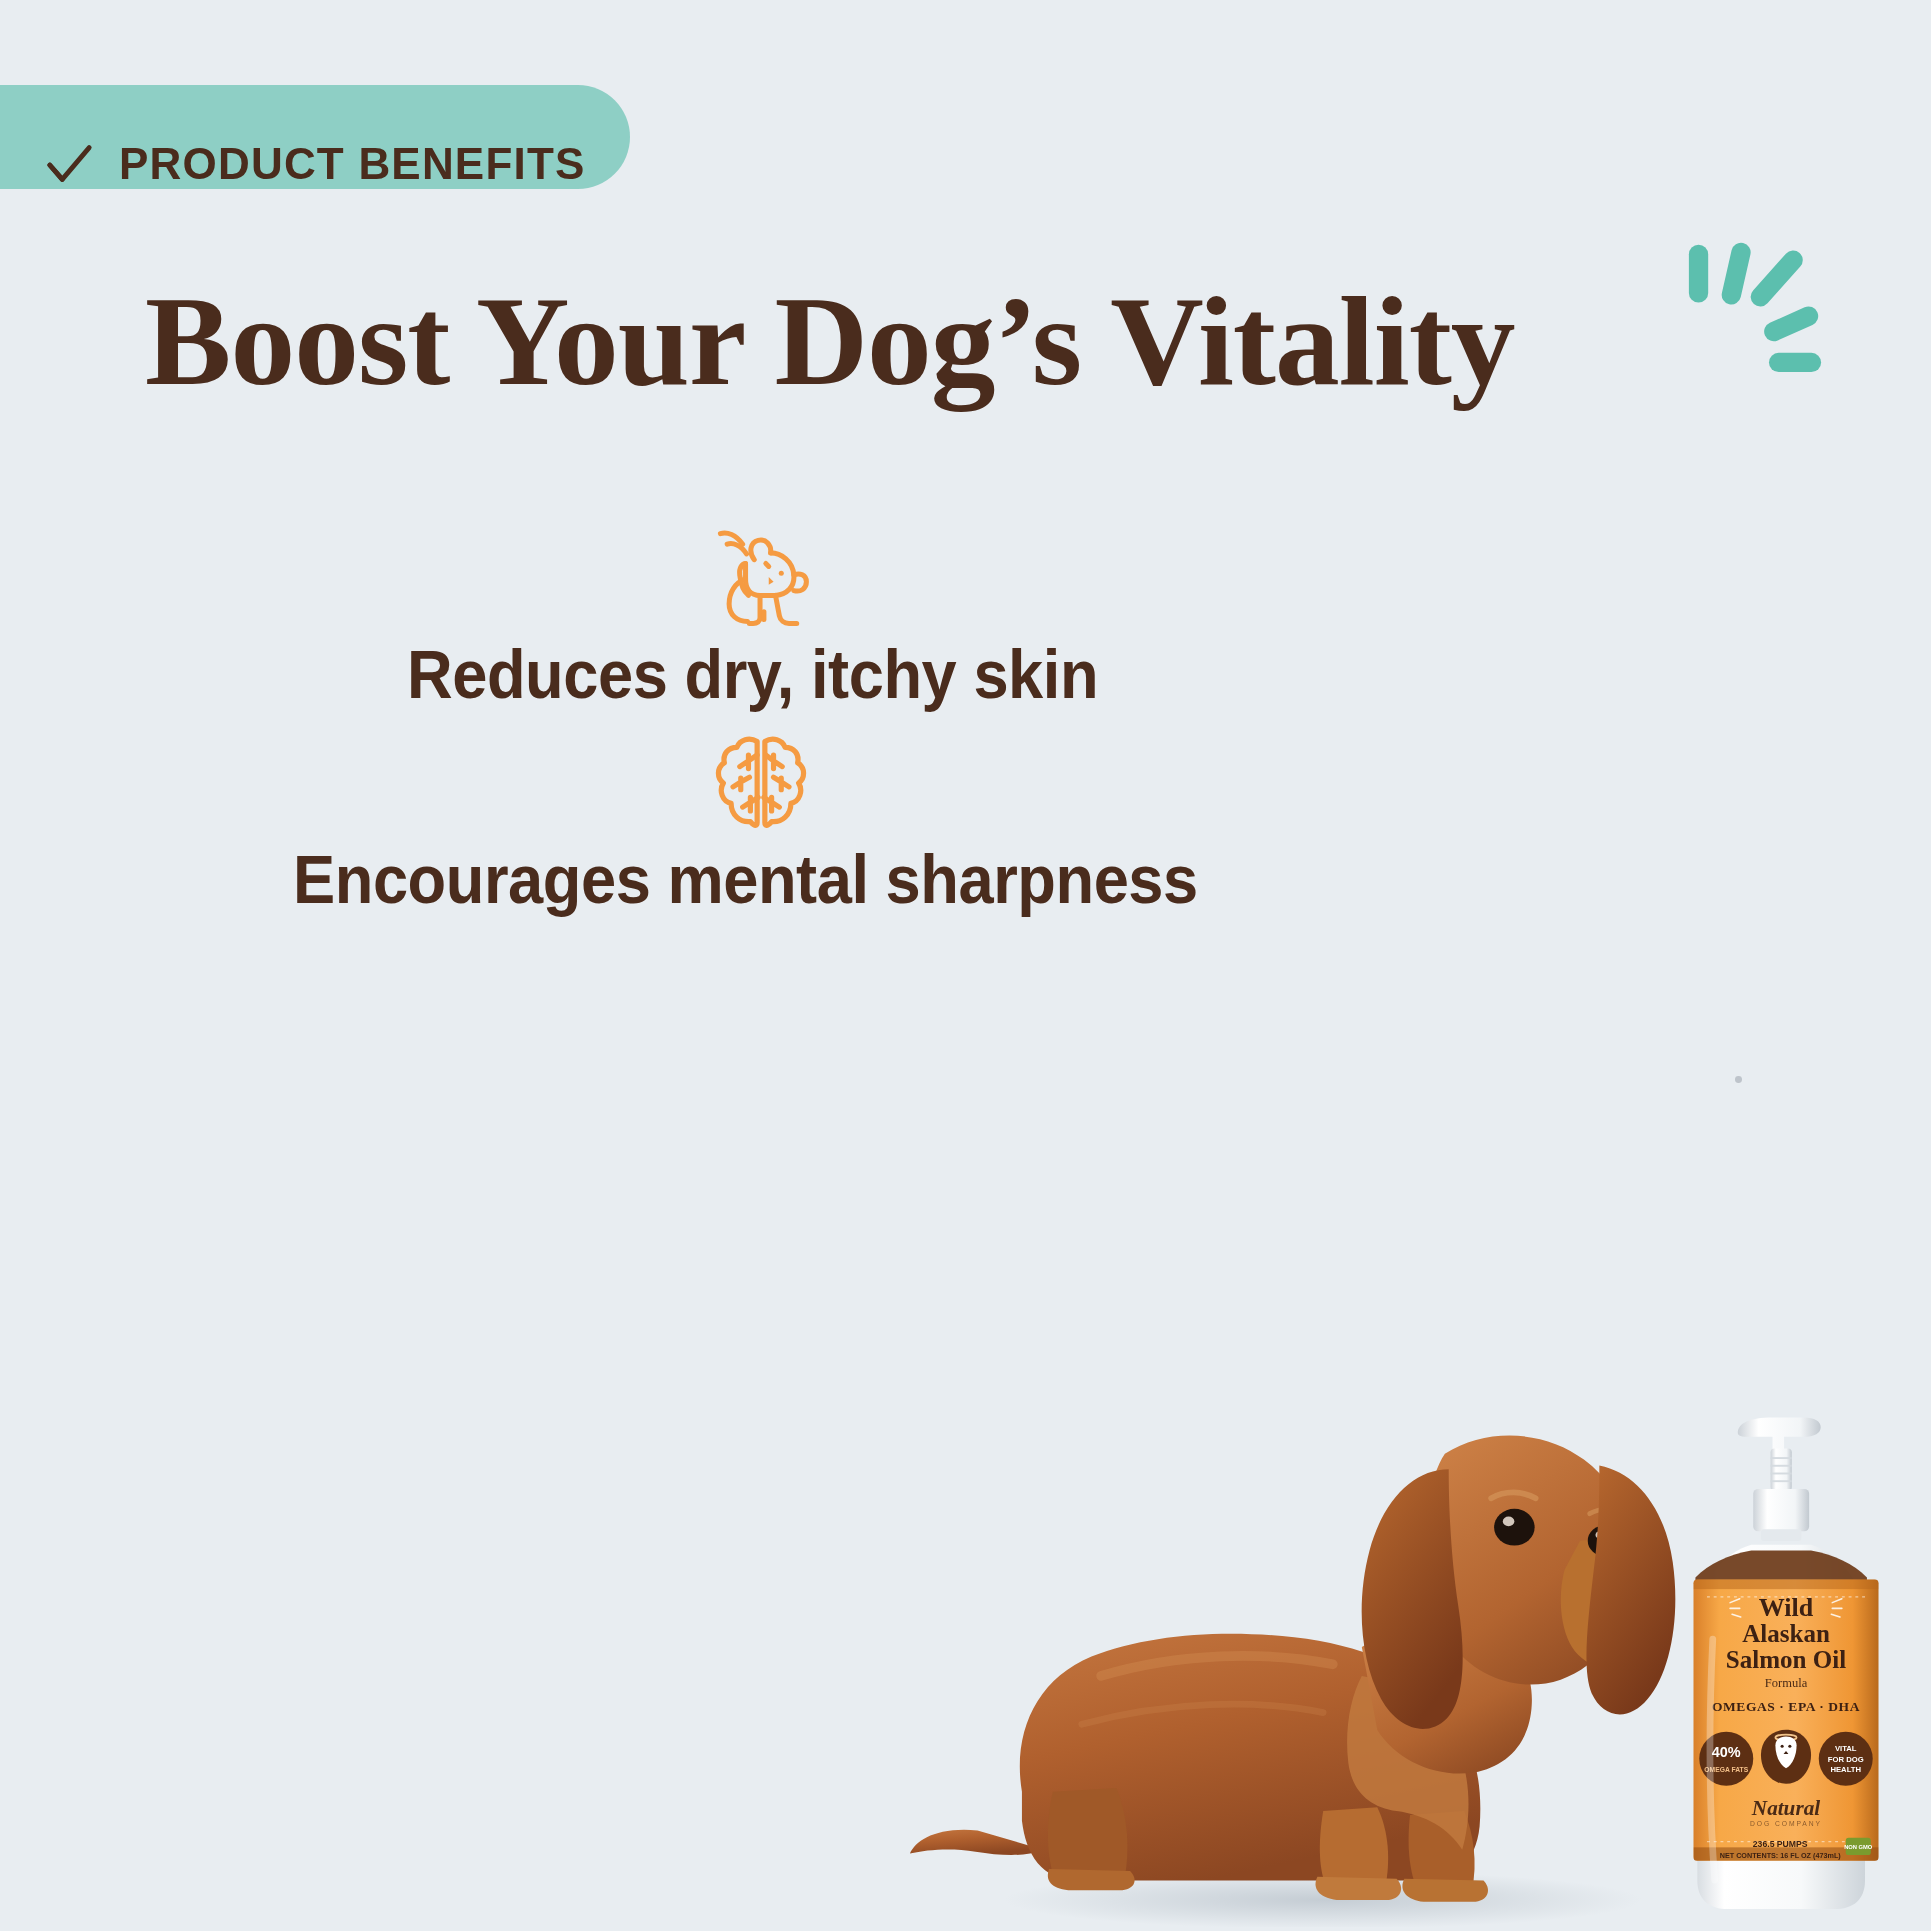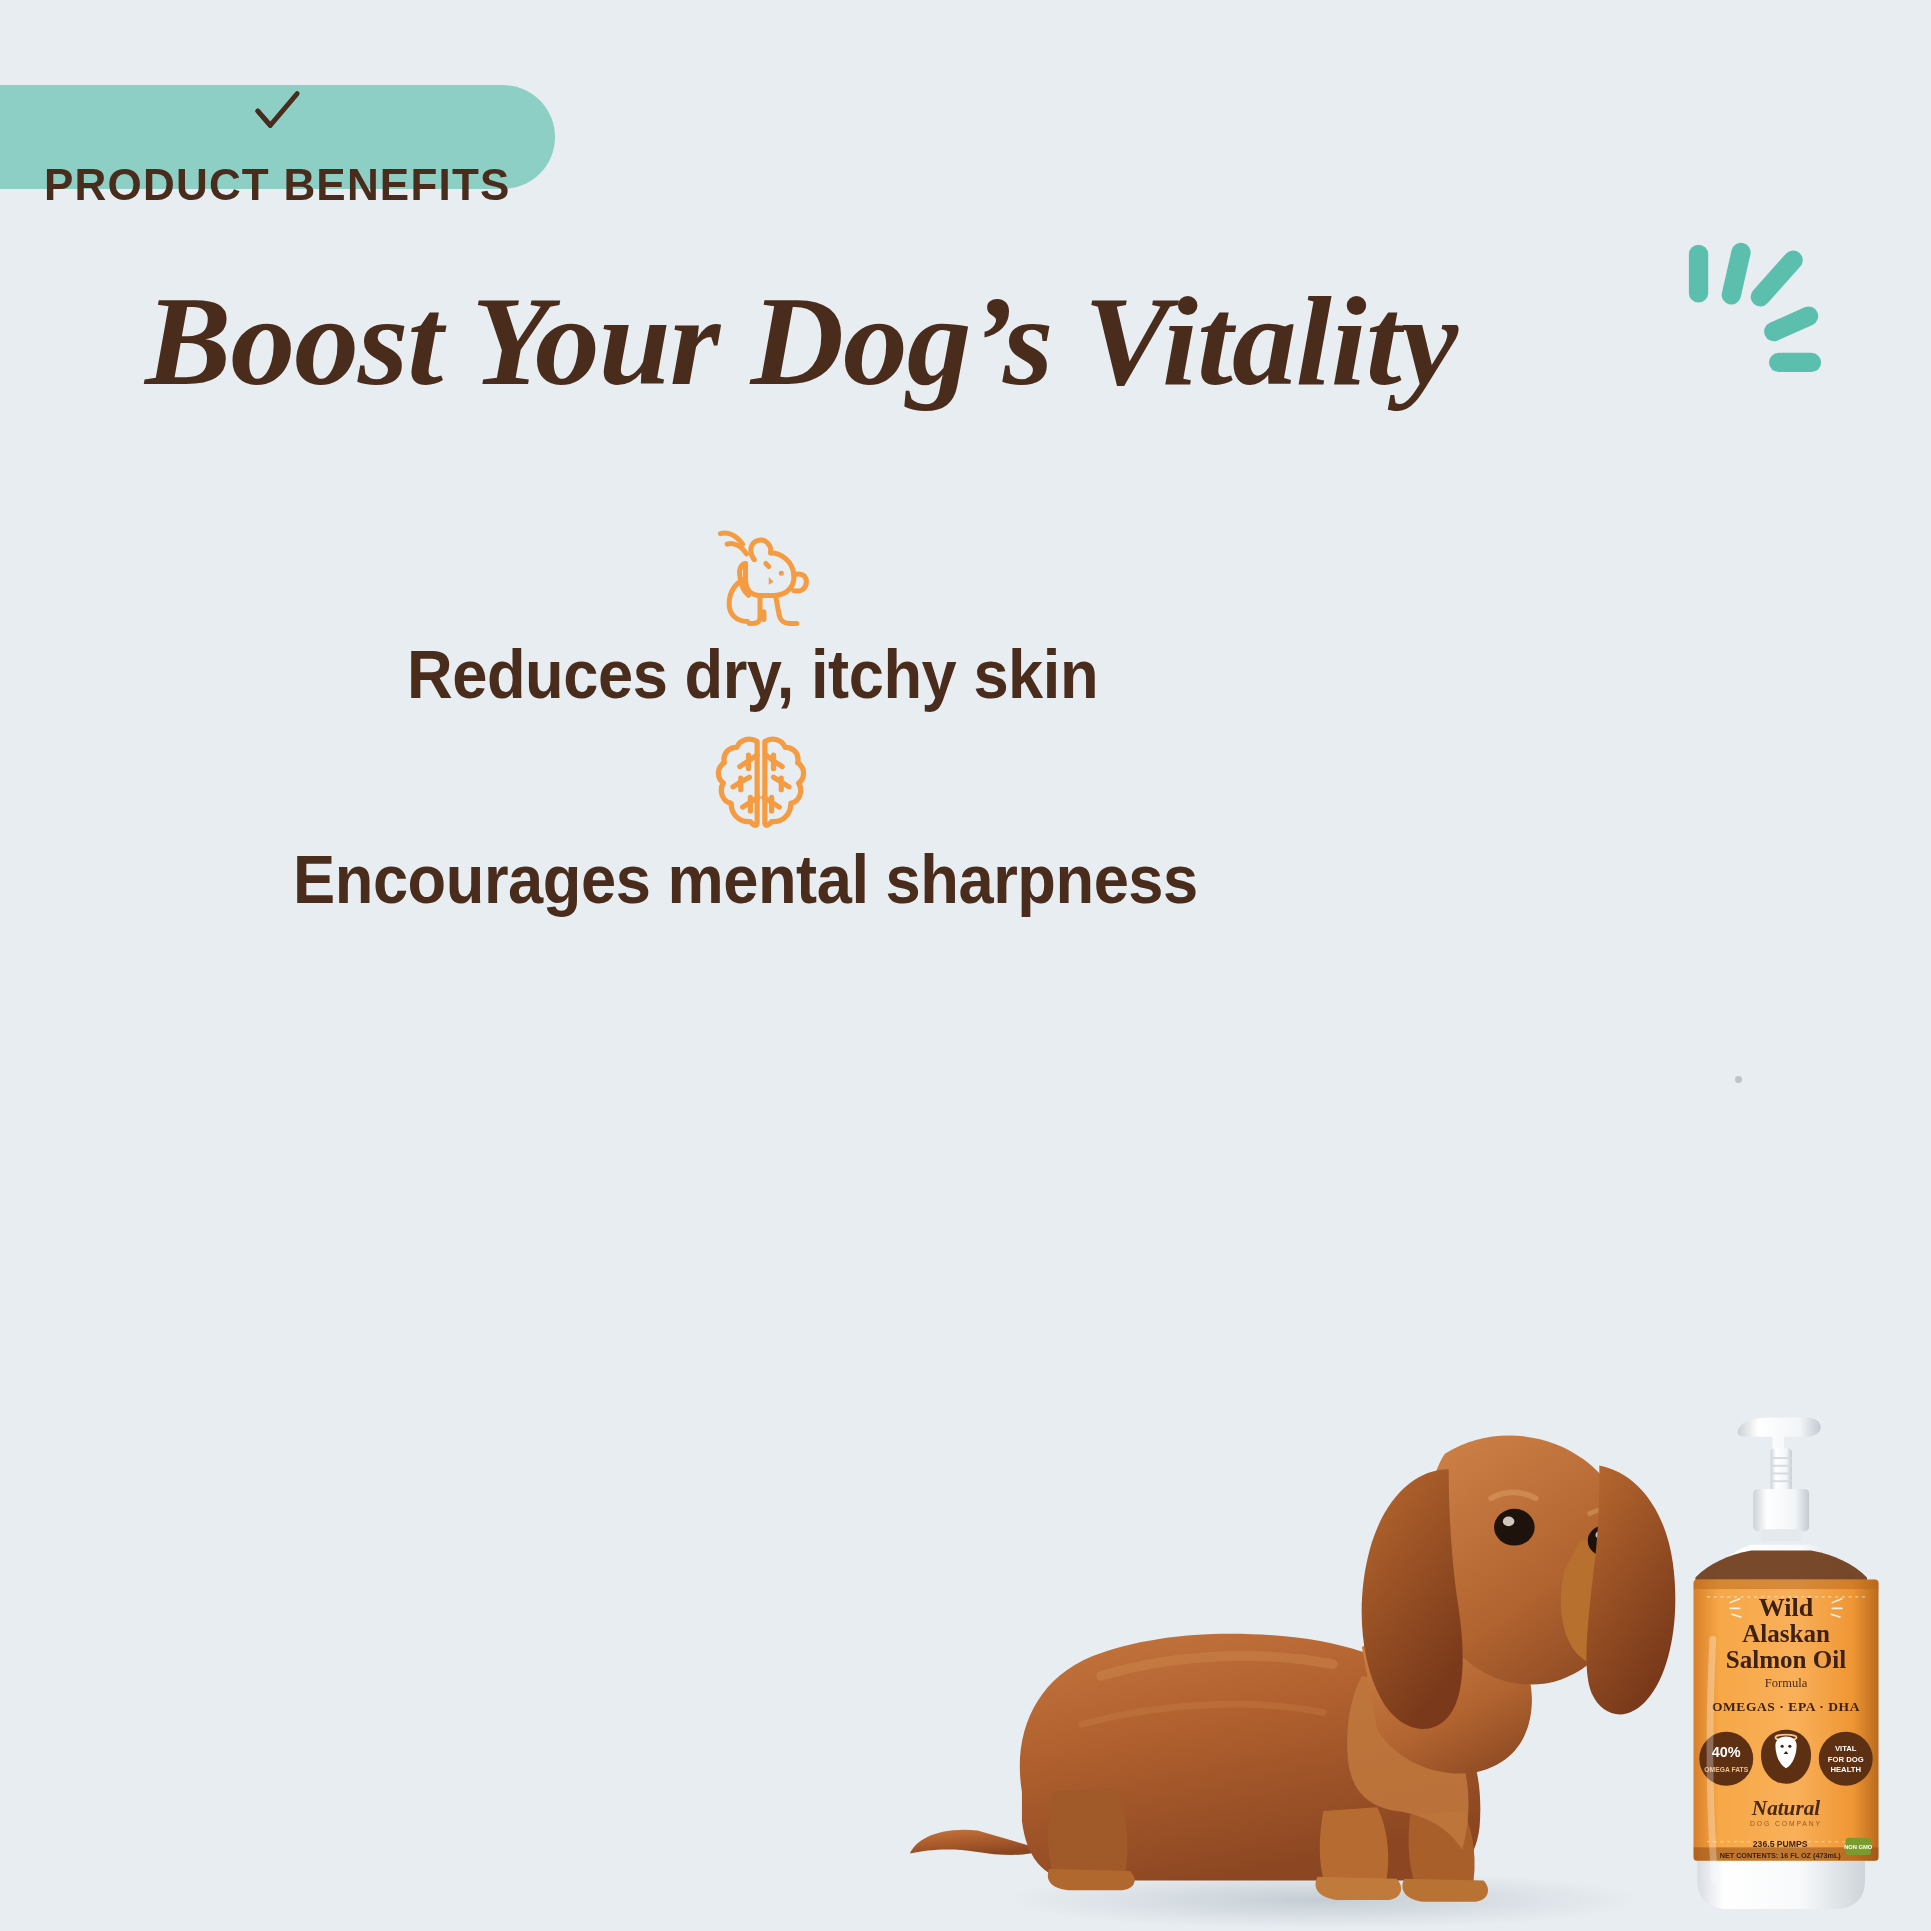--- a/index.html
+++ b/index.html
@@ -6,36 +6,36 @@
   html,body { width:1931px; height:1931px; }
   body {
     background:#e8edf1;
     font-family:"Liberation Sans", sans-serif;
     position:relative; overflow:hidden;
   }
 
   
   .badge {
     position:absolute; left:0; top:85px;
-    height:104px; padding:0 44px 0 44px;
+    height:104px; padding:11px 44px 0 44px;
     background:#8ecfc5;
     border-radius:0 52px 52px 0;
-    display:flex; align-items:center; gap:25px;flex-direction:column;
+    display:flex; align-items:flex-end; gap:25px;
   }
   .badge-label {
     font-size:44px; font-weight:700; letter-spacing:1.2px;
     color:#4a2c1d; white-space:nowrap;
     font-family:"Liberation Sans", sans-serif;
   }
   .check-icon { width:50px; height:50px; display:block; flex:none; }
 
   
   .headline-wrap {
     position:absolute; left:145px; top:278px;
-    display:flex; align-items:flex-start;font-style:italic;
+    display:flex; align-items:flex-start;
   }
   .headline {
     font-family:"Liberation Serif", serif;
     font-weight:700;
     font-size:127px;
     line-height:1;
     color:#4a2c1d;
     letter-spacing:-1px;
     white-space:nowrap;
     transform:scaleX(1.02);

